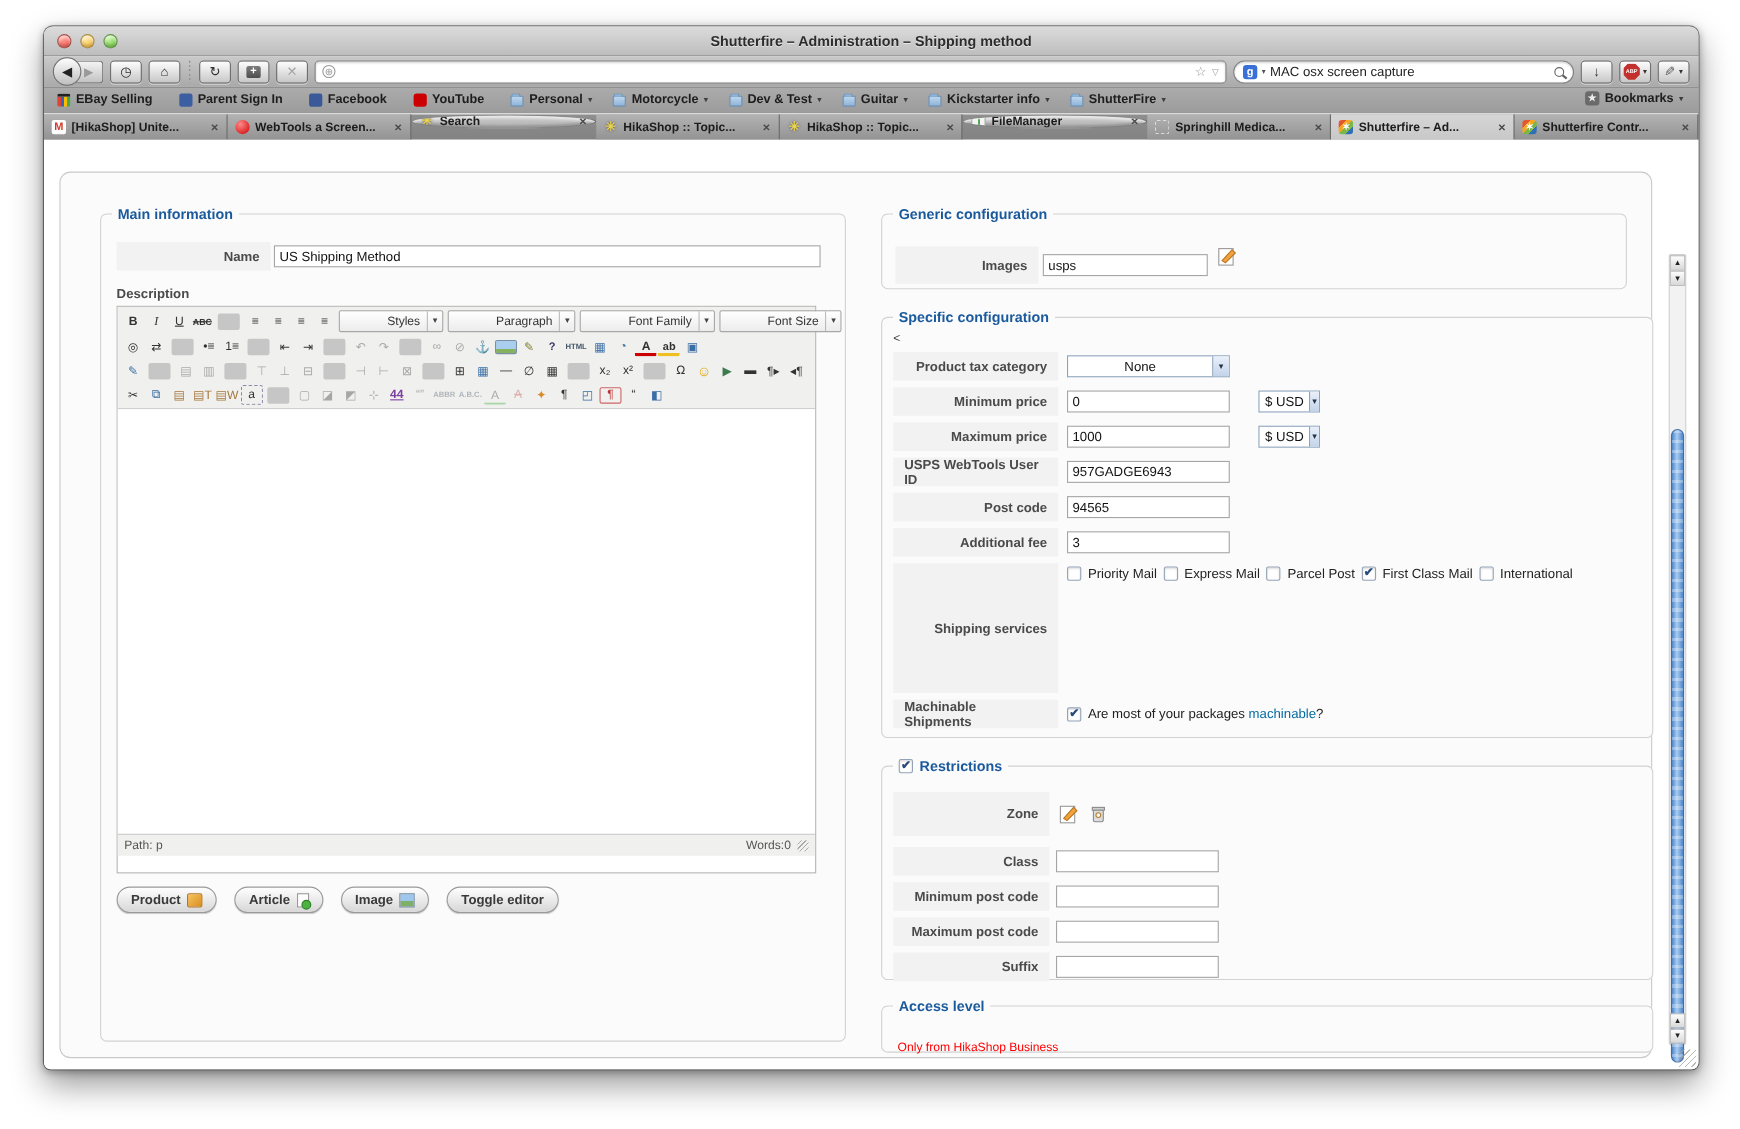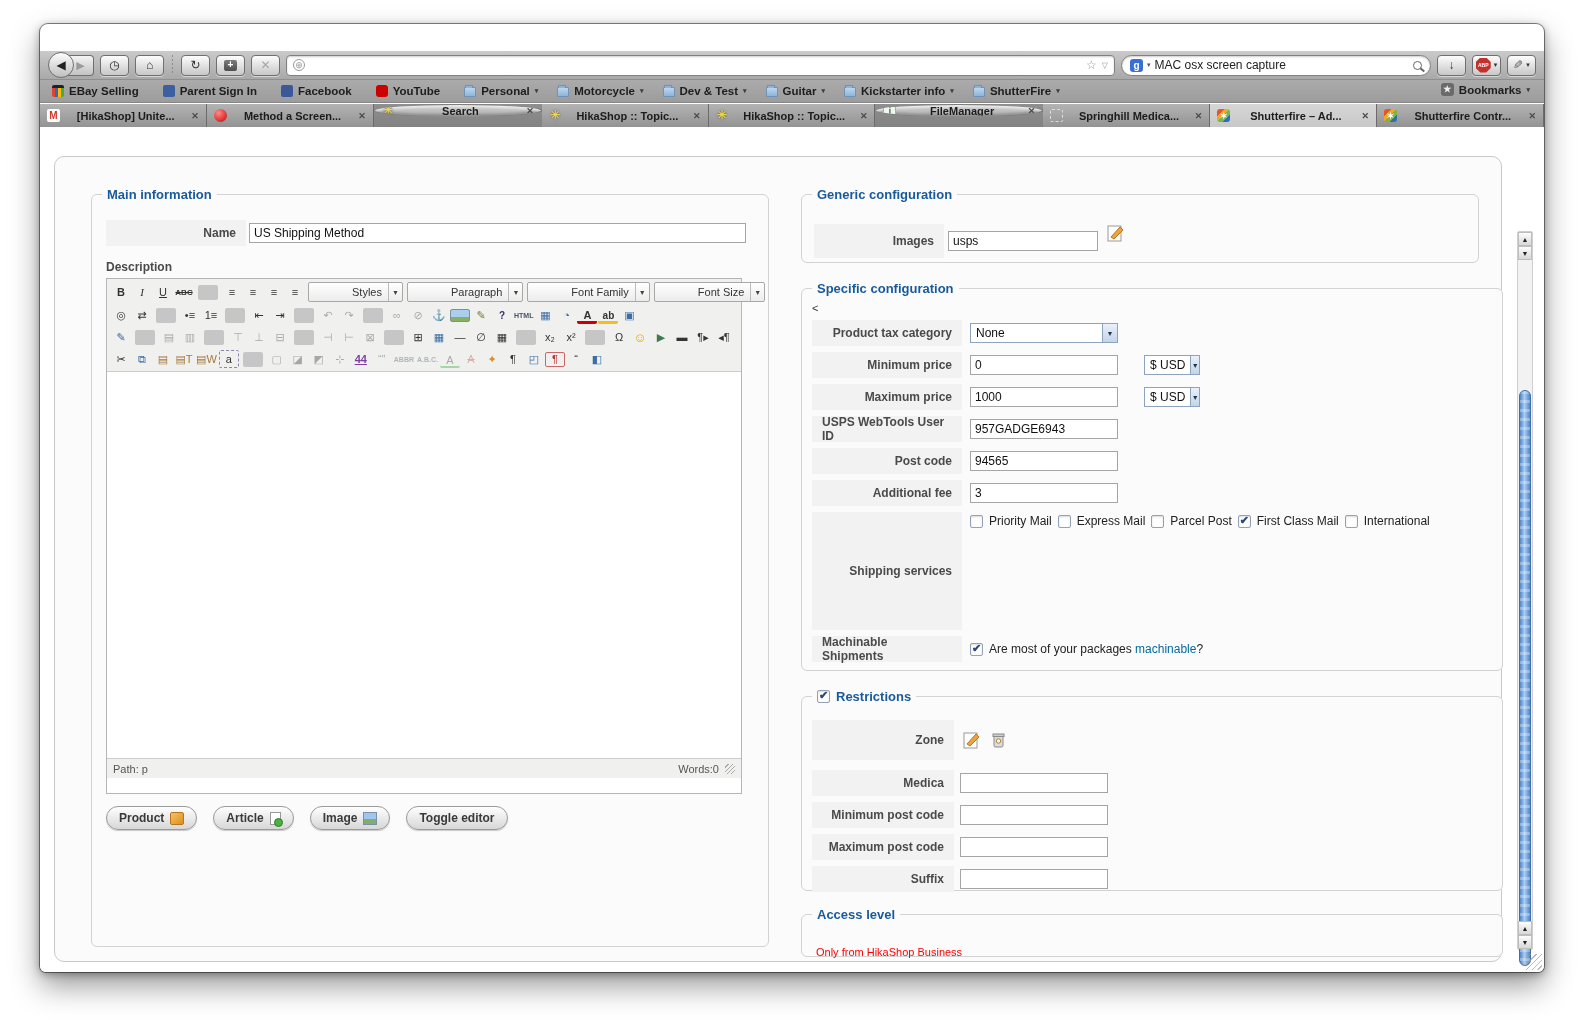--- a/index.html
+++ b/index.html
@@ -89,21 +89,21 @@
   .bkstar { width:13px; height:13px; background:#6a6a6a; border-radius:3px; color:#eee; font-size:9px;
     line-height:13px; text-align:center; }
 
   .tabbar { position:absolute; left:0; top:80px; right:0; height:23px;
     background:linear-gradient(#8f8f8f,#828282); display:flex; }
   .tab { flex:1; display:flex; align-items:center; gap:5px; padding:0 7px;
     border-right:1px solid #6b6b6b; background:linear-gradient(#b3b3b3,#939393);
     font-size:11px; font-weight:bold; color:#1c1c1c; overflow:hidden; }
   .tab.light { background:linear-gradient(#cbcbcb,#b2b2b2); }
   .tab.active { background:linear-gradient(#d6d6d6,#c8c8c8); }
-  .tab-label { flex:1; white-space:nowrap; overflow:hidden; text-overflow:ellipsis; text-align:center; }
+  .tab-label { flex:1; white-space:nowrap; overflow:hidden; text-overflow:ellipsis; text-align:left; }
   .tab-close { font-size:9px; color:#4a4a4a; flex:none; }
   .favicon { width:13px; height:13px; flex:none; text-align:center; }
   .favicon[data-icon="gmail"] { background:#fff; border-radius:2px; }
   .favicon[data-icon="gmail"]::before { content:"M"; color:#d2392a; font-size:10px; font-weight:bold; line-height:13px; }
   .favicon[data-icon="balloon"] { background:radial-gradient(circle at 35% 30%, #f88,#c00); border-radius:50%; }
   .favicon[data-icon="asterisk"]::before { content:"✳"; color:#e8d44d; font-size:12px; line-height:13px;
     text-shadow:0 0 2px #446; }
   .favicon[data-icon="filemanager"] { background:#f4f4f4; border:1px solid #aaa; border-radius:2px; }
   .favicon[data-icon="filemanager"]::before { content:"i"; color:#2a8f2a; font-size:10px; font-weight:bold; line-height:11px; }
   .favicon[data-icon="dashed"] { border:1px dashed #dcdcdc; border-radius:2px; }
@@ -126,21 +126,21 @@
   .fs-specific { left:746px; top:124px; width:702px; height:390px; }
   .fs-restrict { left:746px; top:532px; width:702px; height:202px; }
   .fs-access { left:746px; top:750px; width:702px; height:50px; }
 
   .lblcell { background:#f2f2f2; font-size:12px; font-weight:bold; color:#4a4a4a;
     display:flex; align-items:center; justify-content:flex-end; padding:0 10px; }
   .crow { position:absolute; display:flex; align-items:center; }
   .tinput { height:20px; border:1px solid #a5a5a5; background:#fff; font-size:12px; color:#111;
     padding:0 4px; font-family:"Liberation Sans", sans-serif; }
   .minisel { height:20px; border:1px solid #8ea4bd; background:#fff; display:inline-flex; align-items:center;
-    font-size:12px; color:#111; }
+    font-size:12px; color:#111;text-align:center; }
   .minisel .val { padding:0 5px; flex:1; white-space:nowrap; }
   .minisel .arr { width:15px; height:100%; background:linear-gradient(#e9f0fa,#c3d4ea); border-left:1px solid #8ea4bd;
     display:flex; align-items:center; justify-content:center; font-size:7px; color:#234; }
 
   .cb { width:13px; height:13px; border:1px solid #93a2b6; border-radius:2px; background:#fff;
     box-shadow:inset 0 1px 2px rgba(0,0,0,.15); display:inline-block; position:relative; flex:none; }
   .cb.checked::after { content:"✔"; position:absolute; left:1px; top:-2px; font-size:11px; font-weight:bold;
     color:#27497c; }
 
   
@@ -237,20 +237,28 @@
     background-blend-mode:overlay; border:1px solid #3f6ea8; }
   .resize-grip { position:absolute; right:2px; bottom:2px; width:16px; height:16px;
     background:repeating-linear-gradient(135deg, transparent 0 3px, #9a9a9a 3px 4px); opacity:.7;
     border-radius:0 0 5px 0; }
 </style>
 </head>
 <body>
 
 <div class="window">
 
+  <div class="titlebar">
+    <div class="traffic">
+      <span class="light red"></span>
+      <span class="light yellow"></span>
+      <span class="light green"></span>
+    </div>
+    <div class="title">Shutterfire – Administration – Shipping method</div>
+  </div>
 
   <div class="navbar">
     <div class="backfwd">
       <span class="backcircle">◀</span>
       <span class="fwdbox">▶</span>
     </div>
     <span class="nbtn">◷</span>
     <span class="nbtn">⌂</span>
     <span class="navsep"></span>
     <span class="nbtn">↻</span>
@@ -356,21 +364,21 @@
   <div class="tabbar">
 
       <div class="tab">
         <span class="favicon" data-icon="gmail"></span>
         <span class="tab-label">[HikaShop] Unite...</span>
         <span class="tab-close">✕</span>
       </div>
 
       <div class="tab">
         <span class="favicon" data-icon="balloon"></span>
-        <span class="tab-label">Method a Screen...</span>
+        <span class="tab-label">WebTools a Screen...</span>
         <span class="tab-close">✕</span>
       </div>
 
       <div class="tab light">
         <span class="favicon" data-icon="asterisk"></span>
         <span class="tab-label">Search</span>
         <span class="tab-close">✕</span>
       </div>
 
       <div class="tab">
@@ -779,21 +787,21 @@
             <svg width="16" height="18" viewBox="0 0 16 18">
                 <rect x="4" y="5" width="9" height="11" rx="1.5" fill="#dcdcdc" stroke="#8a8a8a"></rect>
                 <rect x="3" y="3" width="11" height="2.5" fill="#cfcfcf" stroke="#8a8a8a"></rect>
                 <circle cx="8.5" cy="10" r="2.2" fill="#f6f6f6" stroke="#b08030"></circle>
               </svg>
           </span>
         </div>
         <div>
 
             <div class="crow rrow restrow" style="left: 10px; top: 66px;">
-              <div class="lblcell">Medica</div>
+              <div class="lblcell">Class</div>
               <input class="tinput" value="" style="">
             </div>
 
             <div class="crow rrow restrow" style="left: 10px; top: 98px;">
               <div class="lblcell">Minimum post code</div>
               <input class="tinput" value="" style="">
             </div>
 
             <div class="crow rrow restrow" style="left: 10px; top: 130px;">
               <div class="lblcell">Maximum post code</div>

